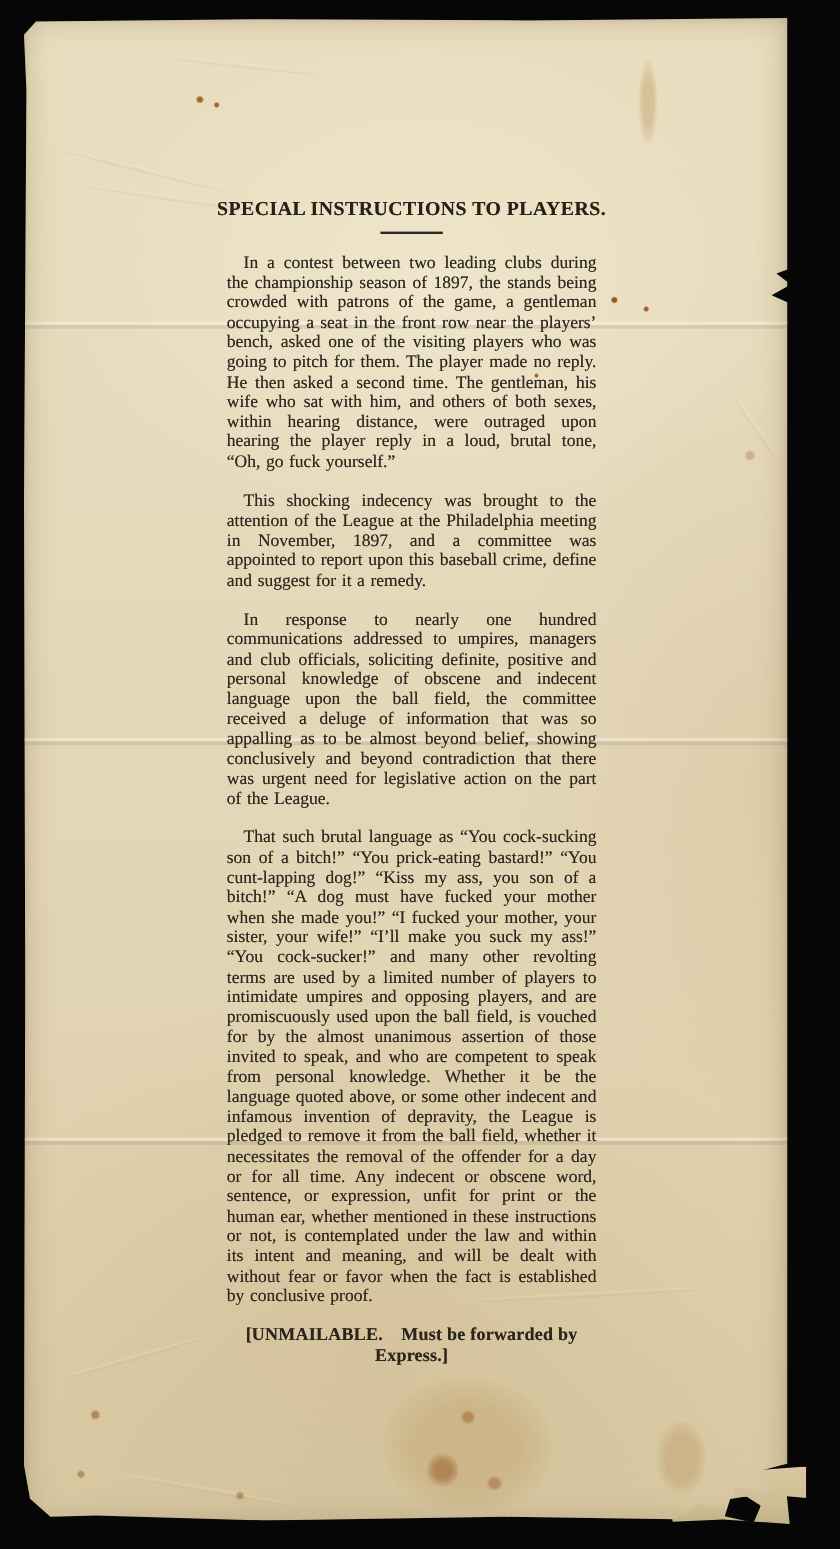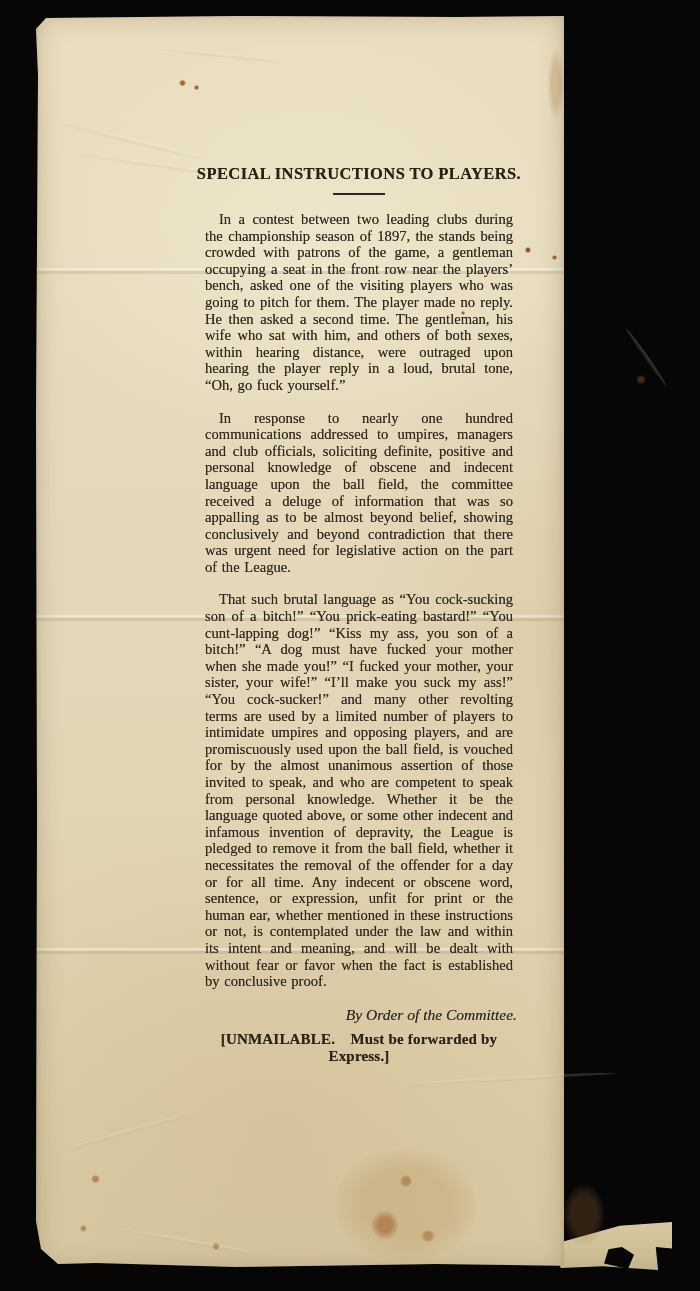--- a/index.html
+++ b/index.html
@@ -21,21 +21,21 @@
     clip-path:polygon(0% 45%, 55% 8%, 100% 0%, 100% 55%, 86% 52%, 88% 100%, 40% 92%, 4% 96%);
     z-index:0;
   }
   .flap-notch {
     position:absolute; left:604px; top:1247px; width:30px; height:22px;
     background:#060606;
     clip-path:polygon(15% 10%, 60% 0%, 100% 35%, 80% 100%, 0% 75%);
     z-index:3;
   }
   .paper {
-    position:absolute; left:36px; top:15px; width:528px; height:1255px;
+    position:absolute; left:20px; top:15px; width:636px; height:1255px;
     z-index:1;
     background:
       radial-gradient(ellipse 420px 300px at 52% 18%, rgba(252,246,226,0.38), transparent 70%),
       radial-gradient(ellipse 520px 420px at 46% 88%, rgba(178,152,102,0.20), transparent 72%),
       radial-gradient(ellipse 300px 500px at 97% 50%, rgba(190,165,115,0.18), transparent 70%),
       linear-gradient(180deg,#e9debf 0%,#e6dabc 30%,#e2d5b4 62%,#decfab 85%,#d8c9a3 100%);
     clip-path:polygon(
       10px 3px, 200px 1px, 420px 2px, 638px 0px, 646px 8px,
       645px 120px, 646px 206px,
       627px 213px, 639px 222px, 623px 231px, 643px 240px, 646px 250px,
@@ -134,20 +134,20 @@
     <div class="stain st11"></div>
     <div class="stain st12"></div>
     <div class="stain st13"></div>
     <div class="stain st14"></div>
     <div class="stain st15"></div>
 
     <div class="content">
       <h1 class="doc-title">SPECIAL INSTRUCTIONS TO PLAYERS.</h1>
       <div class="title-rule"></div>
       <p class="body-par">In a contest between two leading clubs during the championship season of 1897, the stands being crowded with patrons of the game, a gentleman occupying a seat in the front row near the players’ bench, asked one of the visiting players who was going to pitch for them.  The player made no reply.  He then asked a second time.  The gentleman, his wife who sat with him, and others of both sexes, within hearing distance, were outraged upon hearing the player reply in a loud, brutal tone, “Oh, go fuck yourself.”</p>
+      <p class="body-par">This shocking indecency was brought to the attention of the League at the Philadelphia meeting in November, 1897, and a committee was appointed to report upon this baseball crime, define and suggest for it a remedy.</p>
       <p class="body-par">In response to nearly one hundred communications addressed to umpires, managers and club officials, soliciting definite, positive and personal knowledge of obscene and indecent language upon the ball field, the committee received a deluge of information that was so appalling as to be almost beyond belief, showing conclusively and beyond contradiction that there was urgent need for legislative action on the part of the League.</p>
       <p class="body-par">That such brutal language as “You cock-sucking son of a bitch!” “You prick-eating bastard!” “You cunt-lapping dog!” “Kiss my ass, you son of a bitch!” “A dog must have fucked your mother when she made you!” “I fucked your mother, your sister, your wife!” “I’ll make you suck my ass!” “You cock-sucker!” and many other revolting terms are used by a limited number of players to intimidate umpires and opposing players, and are promiscuously used upon the ball field, is vouched for by the almost unanimous assertion of those invited to speak, and who are competent to speak from personal knowledge.  Whether it be the language quoted above, or some other indecent and infamous invention of depravity, the League is pledged to remove it from the ball field, whether it necessitates the removal of the offender for a day or for all time.  Any indecent or obscene word, sentence, or expression, unfit for print or the human ear, whether mentioned in these instructions or not, is contemplated under the law and within its intent and meaning, and will be dealt with without fear or favor when the fact is established by conclusive proof.</p>
-      <p class="signature">By Order of the Committee.</p>
       <p class="footer-note">[UNMAILABLE. Must be forwarded by Express.]</p>
     </div>
 
   </div>
 </div>
 
 </body></html>

